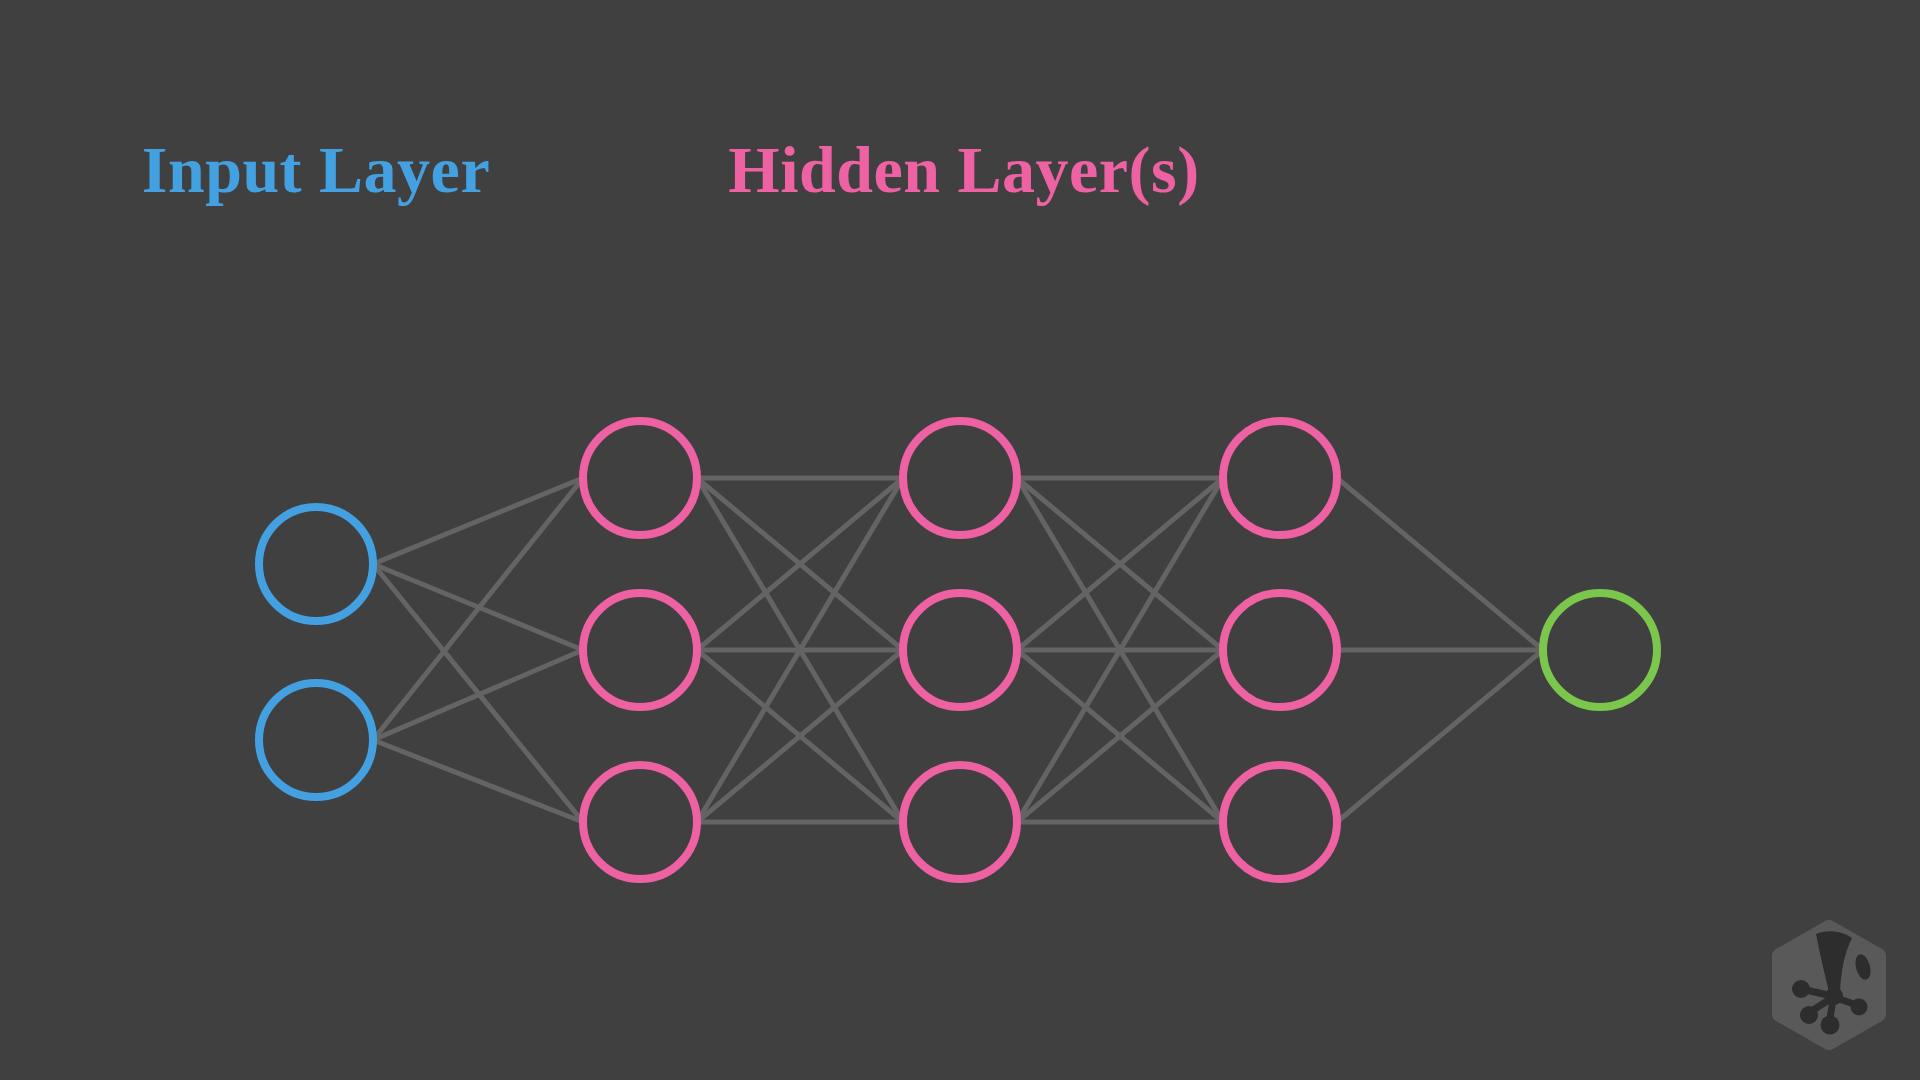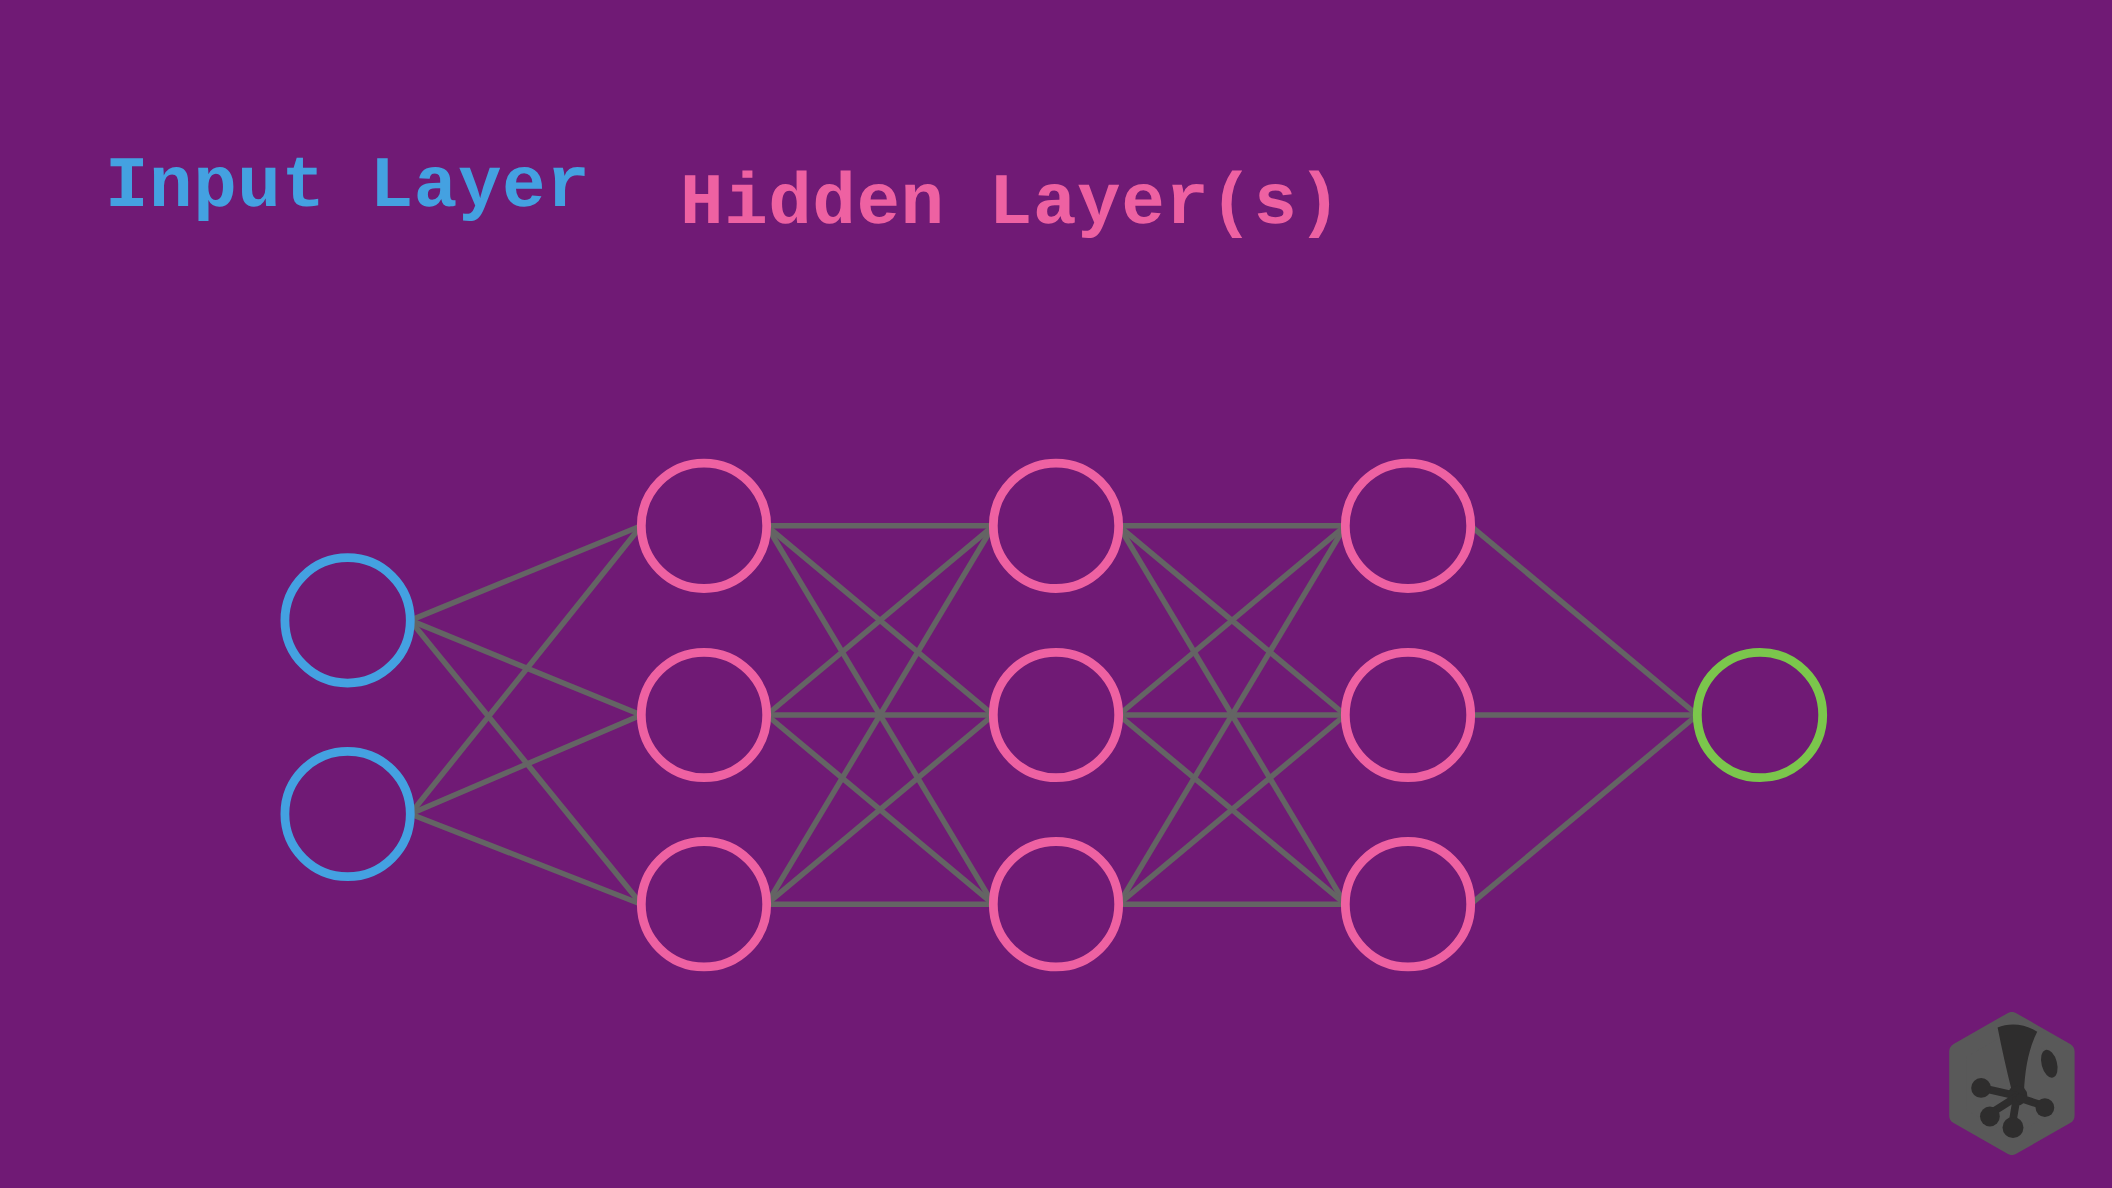--- a/index.html
+++ b/index.html
@@ -5,22 +5,22 @@
   html, body {
     margin: 0;
     padding: 0;
     background: #2e2d2d;
   }
   .canvas {
     position: relative;
     width: 1920px;
     height: 1080px;
     overflow: hidden;
-    background: #701a75;
-    font-family: Liberation Mono, monospace;
+    background: #404040;
+    font-family: Liberation Serif, serif;
   }
   .layer-title {
     position: absolute;
     top: 137px;
     transform: translateX(-50%);
     font-size: 66px;
     font-weight: bold;
     line-height: 1;
     white-space: nowrap;
     letter-spacing: 0.5px;
@@ -46,21 +46,21 @@
     stroke-linecap: round;
   }
 </style>
 </head>
 <body>
 
 <div class="canvas">
 
   <div class="layer-title" style="color: rgb(68, 161, 225); left: 316px;">Input Layer</div>
 
-  <div class="layer-title" style="color: rgb(238, 97, 162); left: 919px; margin-top: 16px;">Hidden Layer(s)</div>
+  <div class="layer-title" style="color: rgb(238, 97, 162); left: 964px;">Hidden Layer(s)</div>
 
 
   <svg class="net-svg" viewBox="0 0 1920 1080">
     <g>
         <line x1="373" y1="564" x2="583" y2="478" stroke="#646464" stroke-width="5"></line>
         <line x1="373" y1="564" x2="583" y2="650" stroke="#646464" stroke-width="5"></line>
         <line x1="373" y1="564" x2="583" y2="822" stroke="#646464" stroke-width="5"></line>
         <line x1="373" y1="740" x2="583" y2="478" stroke="#646464" stroke-width="5"></line>
         <line x1="373" y1="740" x2="583" y2="650" stroke="#646464" stroke-width="5"></line>
         <line x1="373" y1="740" x2="583" y2="822" stroke="#646464" stroke-width="5"></line>

